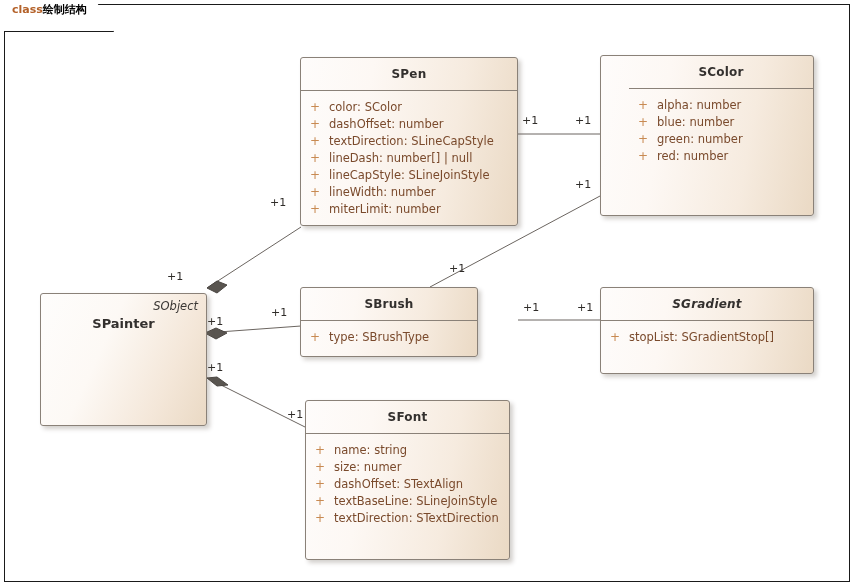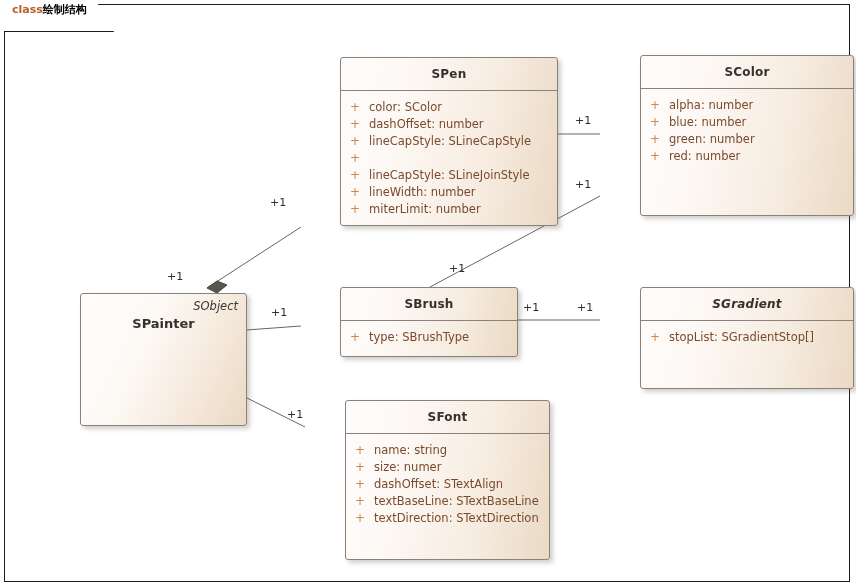--- a/index.html
+++ b/index.html
@@ -59,21 +59,20 @@
 
   
   .uml{
     position:absolute;
     box-sizing:border-box;
     border:1px solid #8a8178;
     border-radius:3px;
     background:linear-gradient(100deg,#fefcfb 0%,#fdf8f4 30%,#f6ebdf 68%,#ead9c4 100%);
     box-shadow:3px 3px 4px rgba(110,100,90,0.30);
     overflow:hidden;
-    margin-left:40px;
   }
   .uml-title{
     height:32px;
     display:flex;
     align-items:center;
     justify-content:center;
     border-bottom:1px solid #8a8178;
     font-size:12px;
     font-weight:bold;
     color:#33302e;
@@ -199,41 +198,42 @@
       <div class="attr">
           <span class="vis">+</span>
           <span class="sig">color: SColor</span>
         </div>
       <div class="attr">
           <span class="vis">+</span>
           <span class="sig">dashOffset: number</span>
         </div>
       <div class="attr">
           <span class="vis">+</span>
-          <span class="sig">lineCapStyle: SLineCapStyle</span>
-        </div>
-      <div class="attr">
-          <span class="vis">+</span>
+          <span class="sig">textDirection: SLineCapStyle</span>
+        </div>
+      <div class="attr">
+          <span class="vis">+</span>
+          <span class="sig">lineDash: number[] | null</span>
         </div>
       <div class="attr">
           <span class="vis">+</span>
           <span class="sig">lineCapStyle: SLineJoinStyle</span>
         </div>
       <div class="attr">
           <span class="vis">+</span>
           <span class="sig">lineWidth: number</span>
         </div>
       <div class="attr">
           <span class="vis">+</span>
           <span class="sig">miterLimit: number</span>
         </div>
     </div>
   </div>
 
-  <div class="uml" id="box-scolor" style="left:600px; top:55px; width:214px; height:161px;">
+  <div class="uml" id="box-scolor" style="left:600px; top:55px; width:214px; height:161px;padding-left:28px;">
     <div class="uml-title">SColor</div>
     <div class="uml-body">
       <div class="attr">
           <span class="vis">+</span>
           <span class="sig">alpha: number</span>
         </div>
       <div class="attr">
           <span class="vis">+</span>
           <span class="sig">blue: number</span>
         </div>
@@ -251,21 +251,21 @@
   <div class="uml" id="box-sbrush" style="left:300px; top:287px; width:178px; height:70px;">
     <div class="uml-title">SBrush</div>
     <div class="uml-body">
       <div class="attr">
           <span class="vis">+</span>
           <span class="sig">type: SBrushType</span>
         </div>
     </div>
   </div>
 
-  <div class="uml" id="box-sgradient" style="left:600px; top:287px; width:214px; height:102px;">
+  <div class="uml" id="box-sgradient" style="left:600px; top:287px; width:214px; height:87px;">
     <div class="uml-title abstract">SGradient</div>
     <div class="uml-body">
       <div class="attr">
           <span class="vis">+</span>
           <span class="sig">stopList: SGradientStop[]</span>
         </div>
     </div>
   </div>
 
   <div class="uml" id="box-sfont" style="left:305px; top:400px; width:205px; height:160px;">
@@ -278,21 +278,21 @@
       <div class="attr">
           <span class="vis">+</span>
           <span class="sig">size: numer</span>
         </div>
       <div class="attr">
           <span class="vis">+</span>
           <span class="sig">dashOffset: STextAlign</span>
         </div>
       <div class="attr">
           <span class="vis">+</span>
-          <span class="sig">textBaseLine: STextBaseLine</span>
+          <span class="sig">textBaseLine: SLineJoinStyle</span>
         </div>
       <div class="attr">
           <span class="vis">+</span>
           <span class="sig">textDirection: STextDirection</span>
         </div>
     </div>
   </div>
 
 </div>
 

